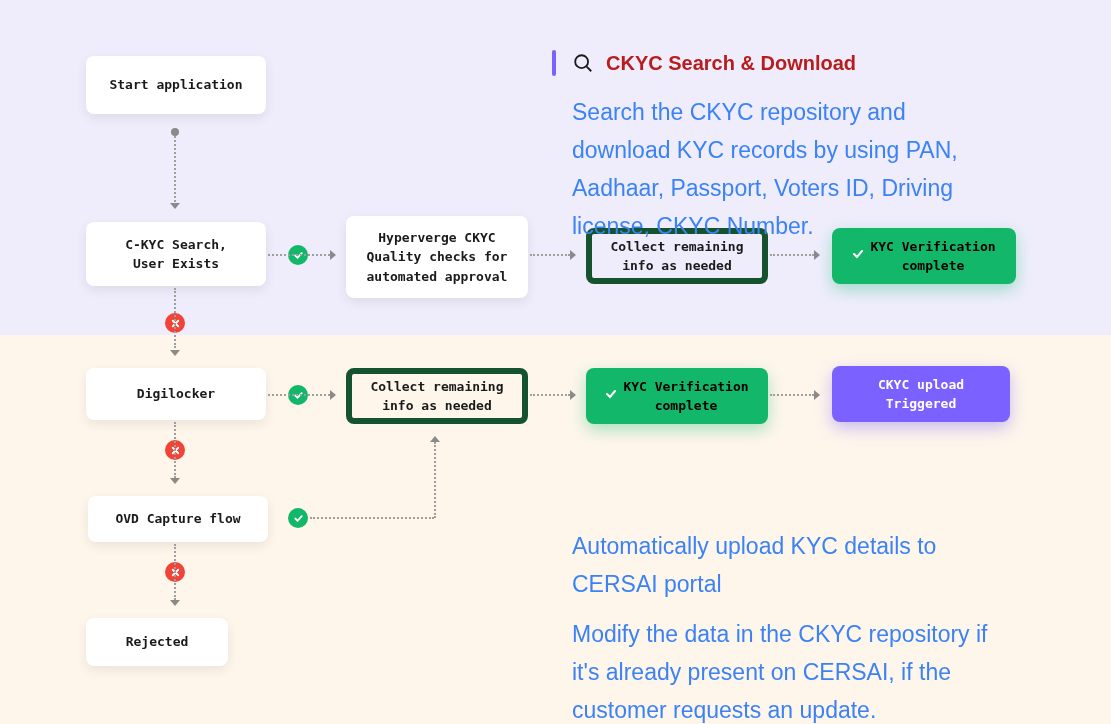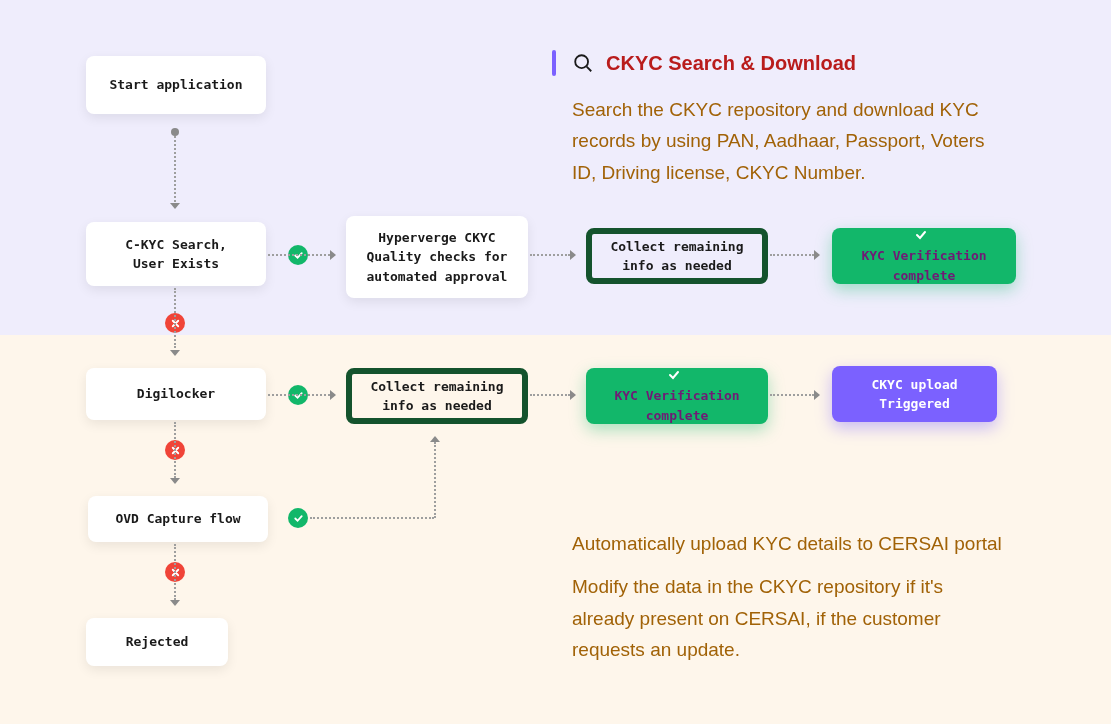--- a/index.html
+++ b/index.html
@@ -40,23 +40,22 @@
   line-height: 1.5;
 }
 .node.outlined {
   background: transparent;
   border: 6px solid #14532d;
   box-shadow: none;
   color: #1A1A1A;
 }
 .node.green {
   background: #12B76A;
-  color: #701a75;
+  color: #000000;
   box-shadow: 0 6px 16px rgba(18,183,106,0.35);
-  flex-direction: column;
 }
 .node.purple {
   background: #7B61FF;
   color: #FFFFFF;
   box-shadow: 0 6px 16px rgba(123,97,255,0.4);
 }
 
 
 .status {
   position: absolute;
@@ -126,23 +125,23 @@
   stroke: #1A1A1A;
   stroke-width: 2;
   fill: none;
 }
 .info-title {
   font-size: 20px;
   font-weight: 600;
   color: #b91c1c;
 }
 .info-body {
-  font-size: 19px;
+  font-size: 23px;
   line-height: 1.65;
-  color: #a16207;
+  color: #3b82f6;
   margin-left: 20px;
 }
 .info-body p { margin-bottom: 12px; }
 
 .checkmark {
   display: inline-block;
   margin-right: 6px;
 }
 </style>
 </head>
@@ -181,21 +180,21 @@
 
 <div class="node outlined" style="left:346px; top:368px; width:182px; height:56px; white-space:pre-line"><span>Collect remaining
 info as needed</span></div>
 <div class="node green" style="left:586px; top:368px; width:182px; height:56px; white-space:pre-line">
   <span class="checkmark"><svg width="12" height="12" viewBox="0 0 12 12">
         <path d="M2 6 L5 9 L10 3" stroke="#fff" stroke-width="2" fill="none" stroke-linecap="round"></path>
       </svg></span>
   <span>KYC Verification
 complete</span>
 </div>
-<div class="node purple" style="left:832px; top:366px; width:165px; height:56px; white-space:pre-line"><span>CKYC upload
+<div class="node purple" style="left:832px; top:366px; width:178px; height:56px; white-space:pre-line"><span>CKYC upload
 Triggered</span></div>
 
 <div class="status ok" style="left:288px; top:245px">
     <svg viewBox="0 0 12 12">
       <path d="M2.5 6 L5 8.5 L9.5 3.5" stroke="#fff" stroke-width="2" fill="none" stroke-linecap="round"></path>
     </svg>
   </div>
 <div class="status err" style="left:165px; top:313px">
     <svg viewBox="0 0 12 12">
       <path d="M3 3 L9 9 M9 3 L3 9" stroke="#fff" stroke-width="2" stroke-linecap="round"></path>

